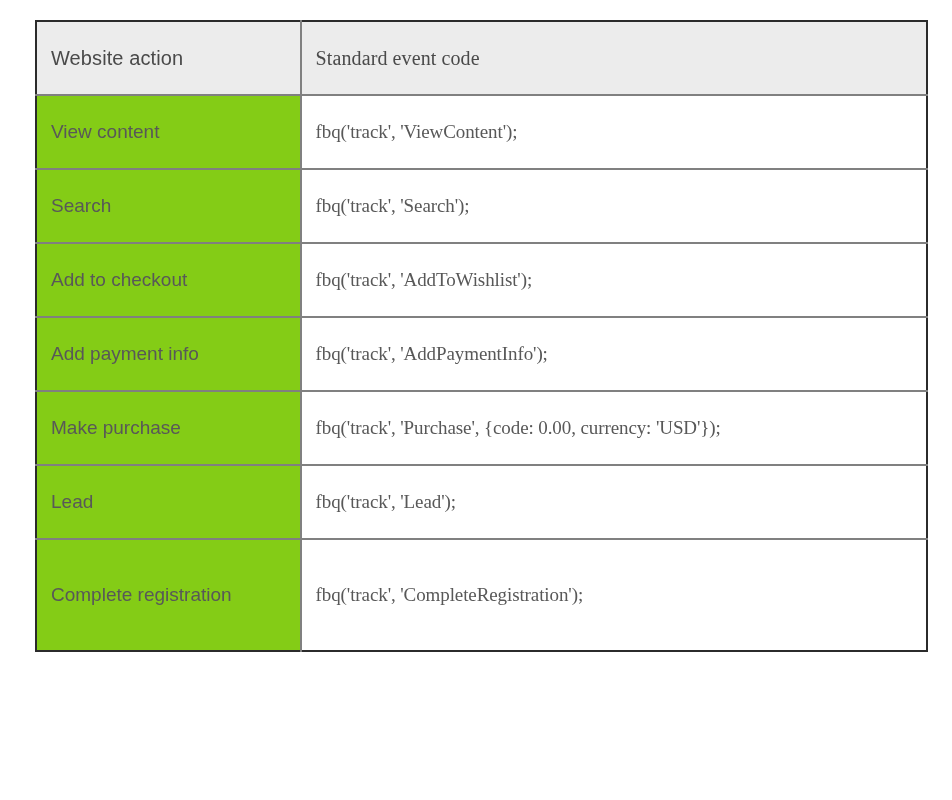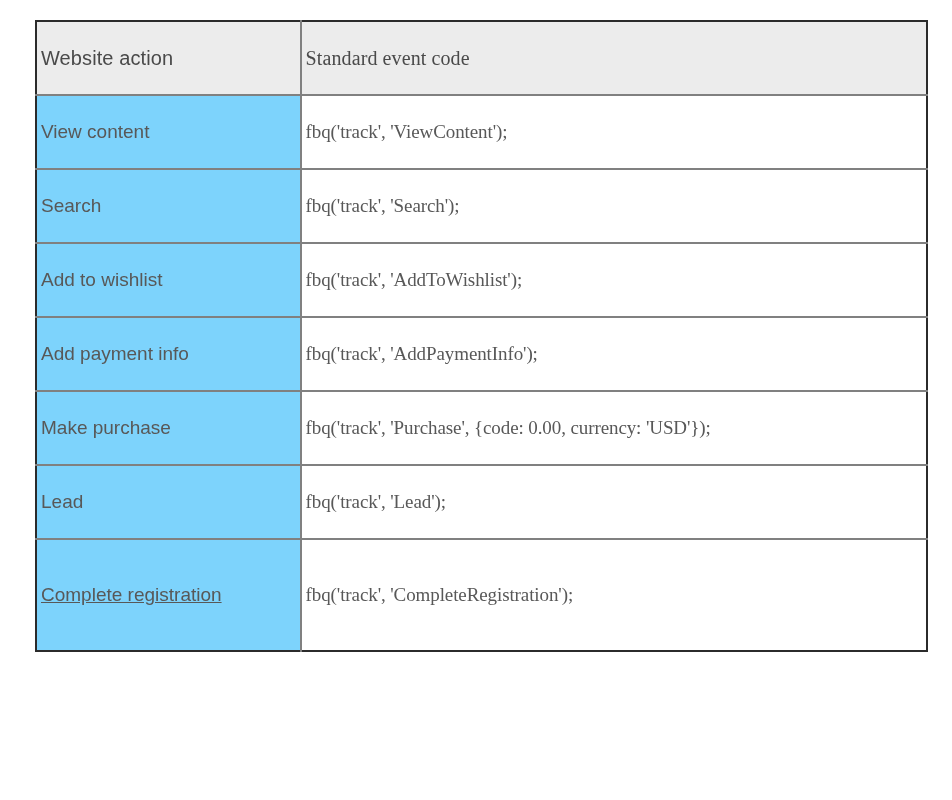--- a/index.html
+++ b/index.html
@@ -38,21 +38,21 @@
     background: #ffffff;
   }
 
   table.events col.col-action { width: 264px; }
   table.events col.col-code   { width: 625px; }
 
   table.events th,
   table.events td {
     border-right: 2px solid #808080;
     border-bottom: 2px solid #808080;
-    padding: 0 4px;
+    padding: 0 14px;
     text-align: left;
     vertical-align: middle;
     font-weight: normal;
   }
   table.events th:last-child,
   table.events td:last-child {
     border-right: none;
     font-family: Liberation Serif, serif;
   }
   table.events tr:last-child td {
@@ -71,36 +71,35 @@
 
   
   tbody td {
     height: 72px;
     font-size: 19px;
     color: #585858;
     line-height: 1.38;
   }
 
   td.cell-action {
-    background: #7dd3fc;
+    background: #84cc16;
   }
   td.cell-code {
     background: #ffffff;
     white-space: nowrap;
     letter-spacing: -0.1px;
     border-radius: 28px;
   }
 
   
   tbody tr.row-tall td {
     height: 110px;
   }
   tbody tr.row-tall td.cell-action {
     white-space: normal;
-    text-decoration: underline;
   }
 </style>
 </head>
 <body>
 
 <div class="page">
   <div class="table-wrap">
     <table class="events">
       <colgroup>
         <col class="col-action">
@@ -115,21 +114,21 @@
       <tbody id="table-body">
           <tr>
             <td class="cell-action">View content</td>
             <td class="cell-code">fbq('track', 'ViewContent');</td>
           </tr>
           <tr>
             <td class="cell-action">Search</td>
             <td class="cell-code">fbq('track', 'Search');</td>
           </tr>
           <tr>
-            <td class="cell-action">Add to wishlist</td>
+            <td class="cell-action">Add to checkout</td>
             <td class="cell-code">fbq('track', 'AddToWishlist');</td>
           </tr>
           <tr>
             <td class="cell-action">Add payment info</td>
             <td class="cell-code">fbq('track', 'AddPaymentInfo');</td>
           </tr>
           <tr>
             <td class="cell-action">Make purchase</td>
             <td class="cell-code">fbq('track', 'Purchase', {code: 0.00, currency: 'USD'});</td>
           </tr>

